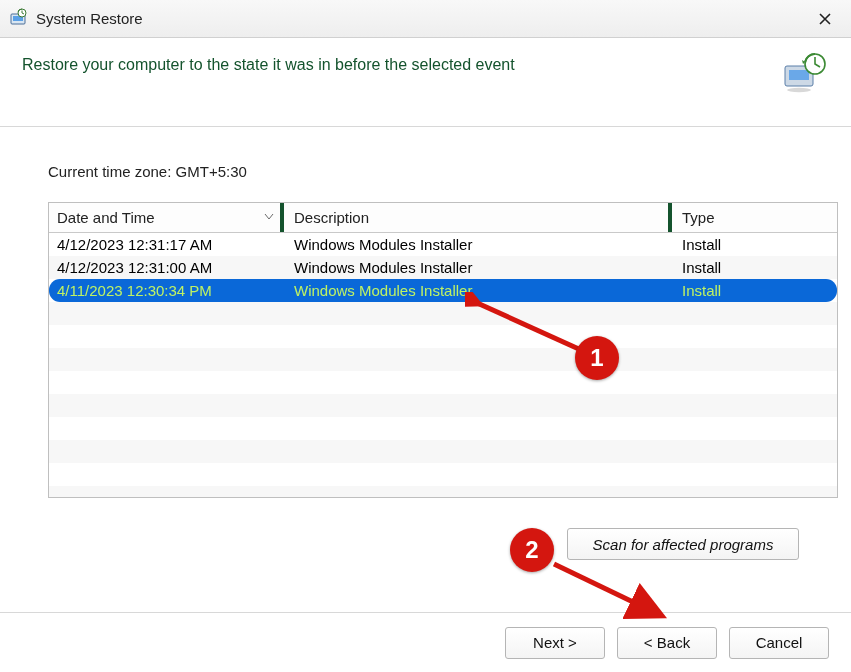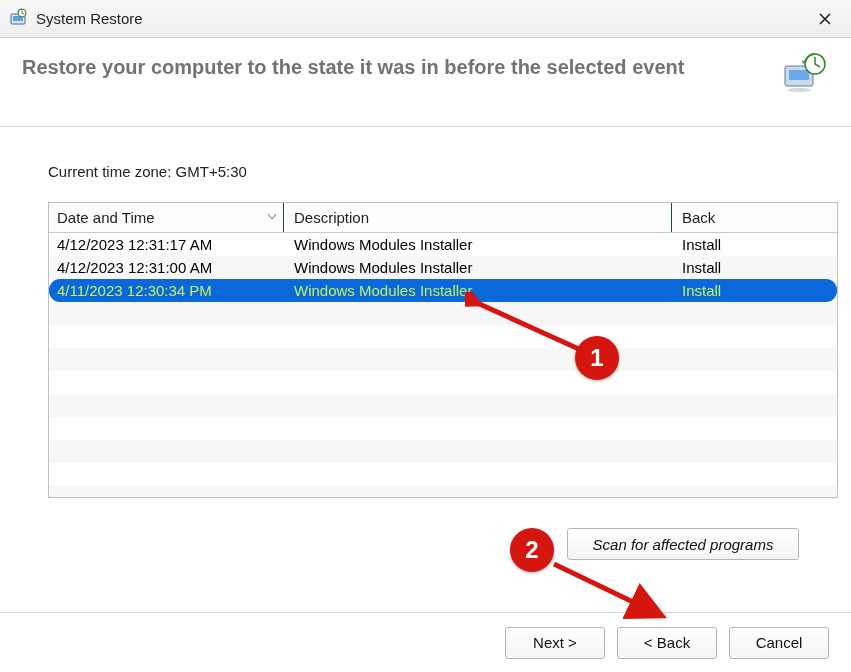--- a/index.html
+++ b/index.html
@@ -29,23 +29,23 @@
       cursor: pointer;
     }
     .header-area {
       padding: 18px 22px 28px 22px;
       border-bottom: 1px solid #d8d8d8;
       display: flex;
       align-items: flex-start;
       justify-content: space-between;
     }
     .header-area .heading {
-      font-size: 20px;
-      font-weight: 700;
-      color: #737373;
+      font-size: 16px;
+      font-weight: 400;
+      color: #14532d;
     }
     .header-area .wiz-icon { margin-top: -6px; }
     .content {
       padding: 36px 26px 16px 26px;
       margin-left: 22px;
     }
     .tz-label {
       font-size: 15px;
       color: #222;
       margin-bottom: 22px;
@@ -57,21 +57,21 @@
     }
     .grid-header {
       display: flex;
       border-bottom: 1px solid #c9c9c9;
       background: #fdfdfd;
       height: 30px;
     }
     .gh-cell {
       padding: 5px 8px;
       font-size: 15px;
-      border-right: 1px solid #14532d;
+      border-right: 4px solid #14532d;
       display: flex;
       align-items: center;
       color: #222;
       position: relative;
     }
     .gh-cell:last-child { border-right: none; }
     .gh-sort {
       position: absolute;
       right: 6px; top: 4px;
     }
@@ -191,21 +191,21 @@
         <span class="gh-sort">
           <svg width="10" height="8" viewBox="0 0 10 8">
               <path d="M1 1 L5 6 L9 1" stroke="#6b6b6b" stroke-width="1" fill="none"></path>
             </svg>
         </span>
       </div>
       <div class="gh-cell col-desc">
         <span>Description</span>
       </div>
       <div class="gh-cell col-type">
-        <span>Back</span>
+        <span>Type</span>
       </div>
     </div>
     <div class="grid-body">
       <div class="grid-row">
         <div class="gc-cell col-dt">4/12/2023 12:31:17 AM</div>
         <div class="gc-cell col-desc">Windows Modules Installer</div>
         <div class="gc-cell col-type">Install</div>
       </div>
       <div class="grid-row">
         <div class="gc-cell col-dt">4/12/2023 12:31:00 AM</div>

